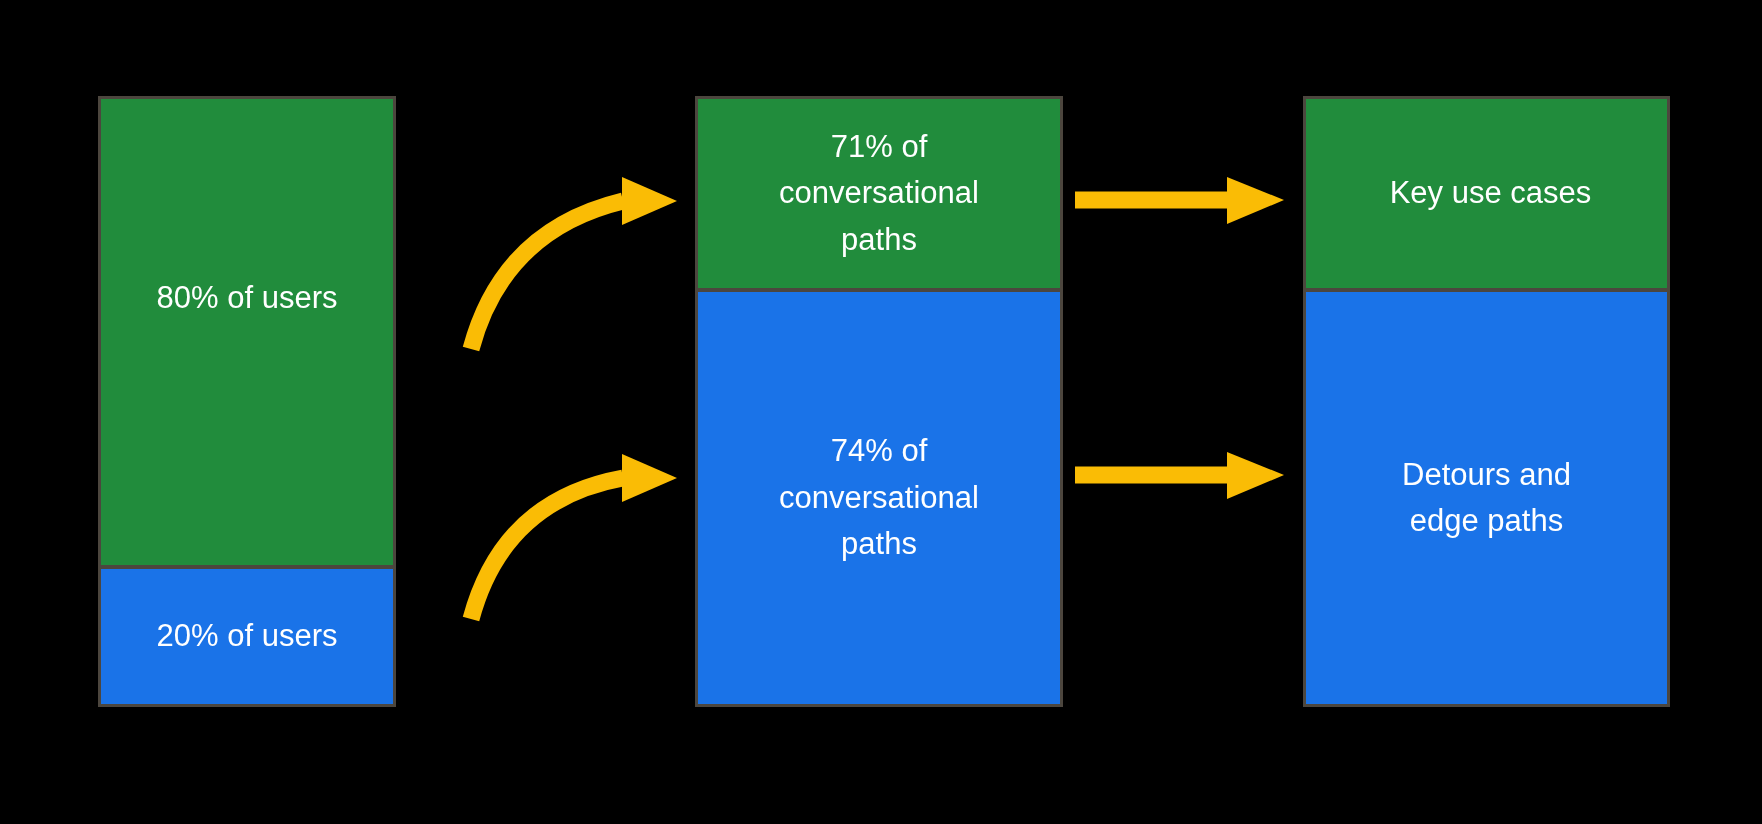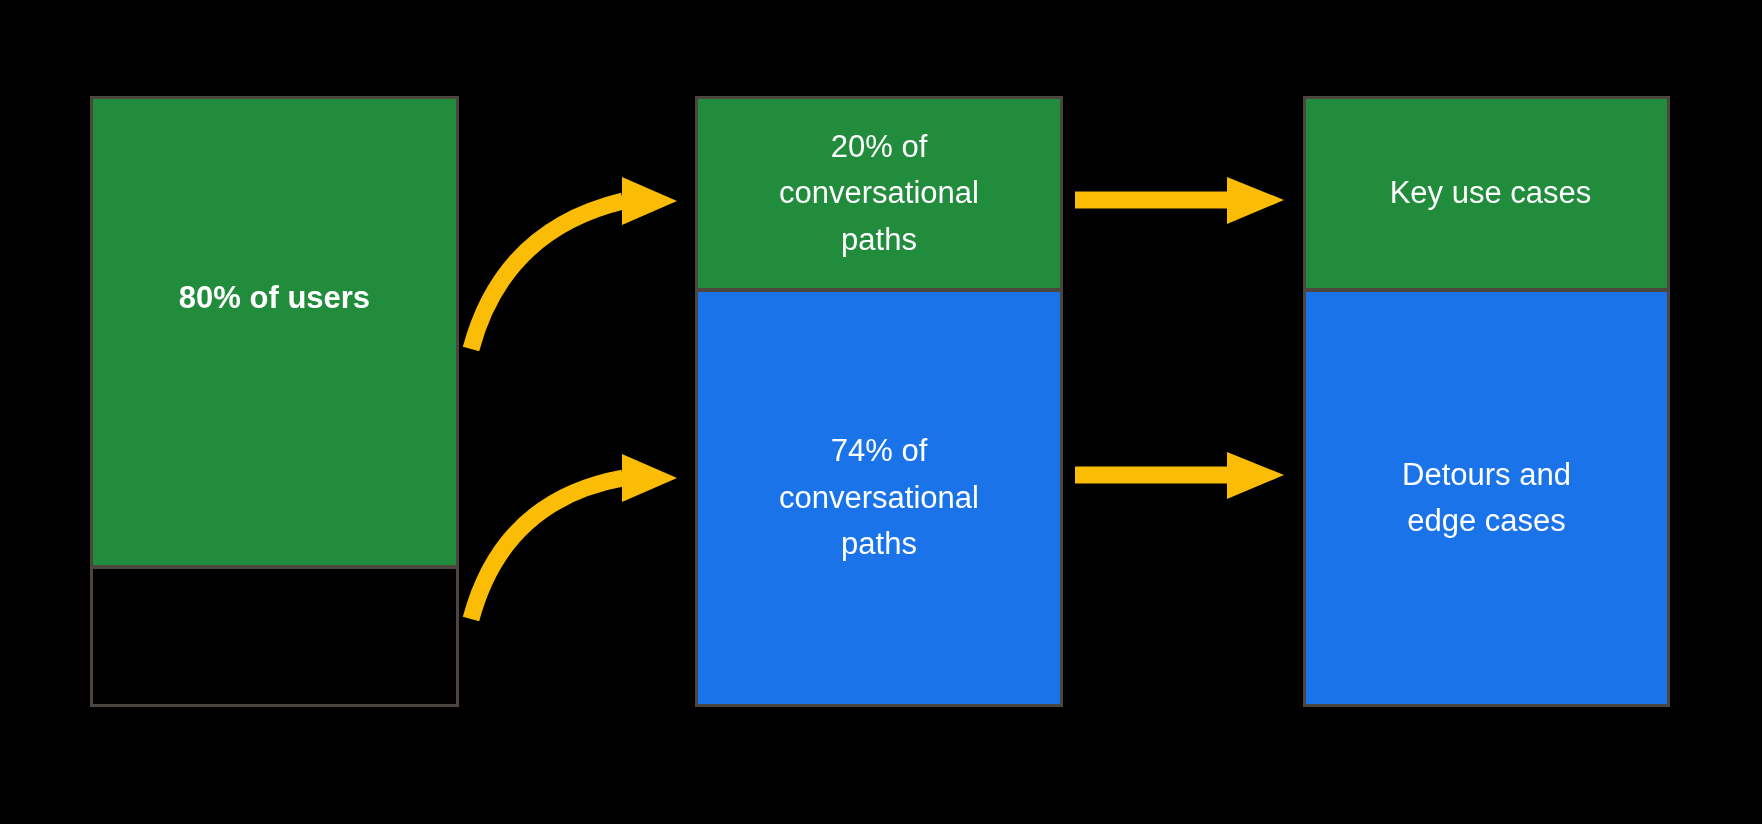--- a/index.html
+++ b/index.html
@@ -17,21 +17,21 @@
   }
   .bar {
     position: absolute;
     top: 96px;
     height: 611px;
     box-sizing: border-box;
     border: 3px solid #4c463e;
     display: flex;
     flex-direction: column;
   }
-  .bar-users  { left: 90px;   width: 369px; font-weight: bold; }
+  .bar-users  { left: 98px;   width: 298px; }
   .bar-paths  { left: 695px;  width: 368px; }
   .bar-cases  { left: 1303px; width: 367px; }
   .seg {
     box-sizing: border-box;
     display: flex;
     align-items: center;
     justify-content: center;
     text-align: center;
     color: #ffffff;
     font-size: 31px;
@@ -74,44 +74,47 @@
 </head>
 <body>
 
 <div class="canvas">
 
   <div class="bar bar-users">
     <div class="seg seg-green">
       <span class="seg-label">80% of users</span>
     </div>
     <div class="sep"></div>
+    <div class="seg seg-blue">
+      <span class="seg-label">20% of users</span>
+    </div>
   </div>
 
   <div class="bar bar-paths">
     <div class="seg seg-green">
-      <span class="seg-label">20% of
+      <span class="seg-label">71% of
 conversational
 paths</span>
     </div>
     <div class="sep"></div>
     <div class="seg seg-blue">
       <span class="seg-label">74% of
 conversational
 paths</span>
     </div>
   </div>
 
   <div class="bar bar-cases">
     <div class="seg seg-green">
       <span class="seg-label">Key use cases</span>
     </div>
     <div class="sep"></div>
     <div class="seg seg-blue">
       <span class="seg-label">Detours and
-edge cases</span>
+edge paths</span>
     </div>
   </div>
 
   <svg class="arrows-overlay" viewBox="0 0 1762 824" xmlns="http://www.w3.org/2000/svg">
 
     <g>
       <path class="arrow-stroke" d="M 471 349 Q 503 230 623 201" stroke="#fabc05"></path>
       <polygon class="arrow-fill" points="622,177 622,225 677,201" fill="#fabc05"></polygon>
     </g>
 

